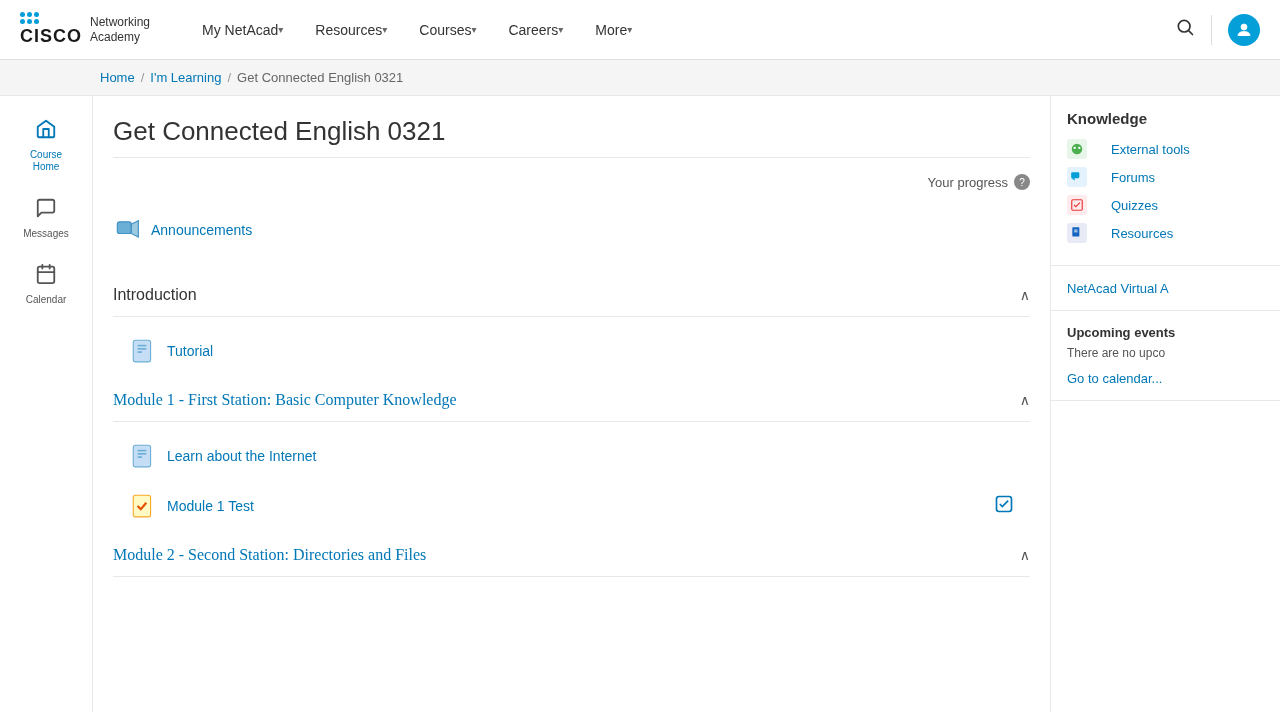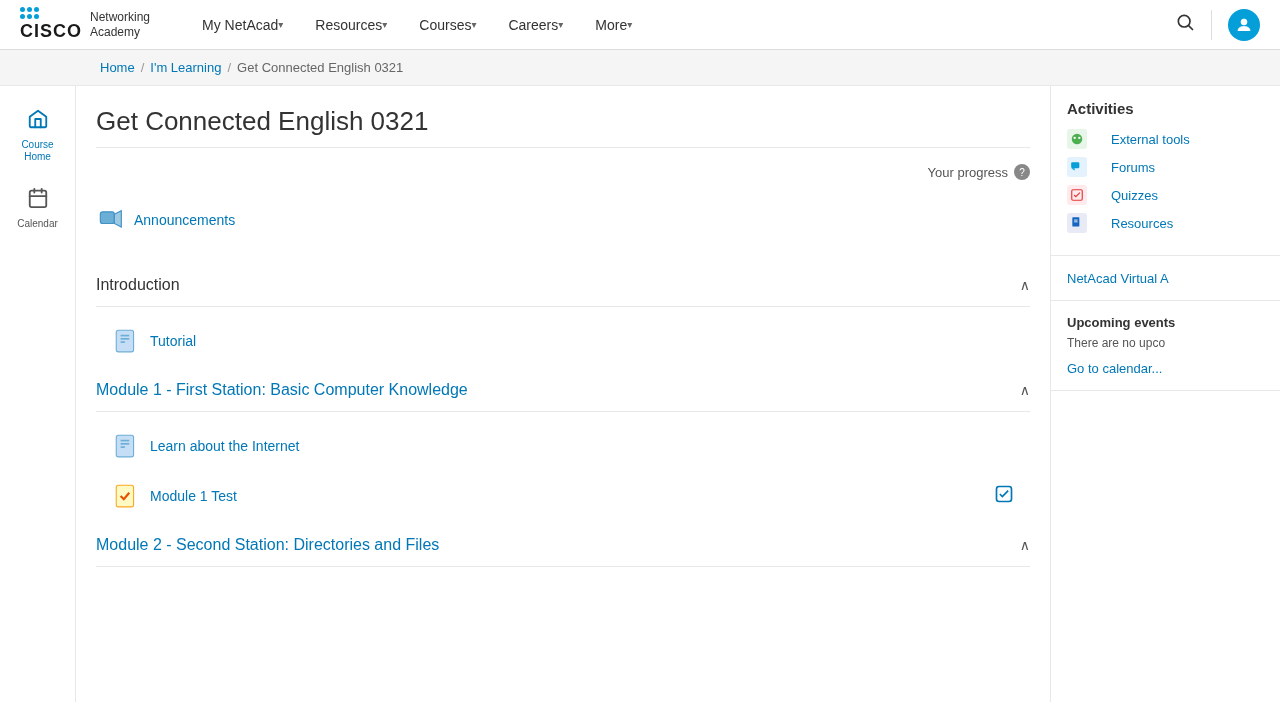--- a/index.html
+++ b/index.html
@@ -2,21 +2,21 @@
 <html><head>
   <meta charset="utf-8">
   <style>
     * { margin: 0; padding: 0; box-sizing: border-box; }
     body { font-family: Arial, sans-serif; font-size: 14px; color: #333; background: #fff; overflow-x: hidden; }
 
     
     .top-nav {
       display: flex;
       align-items: center;
-      height: 50px;
+      height: 60px;
       background: #fff;
       border-bottom: 1px solid #ddd;
       padding: 16px 20px;
       position: relative;
       z-index: 10;
     }
     .logo-area {
       display: flex;
       align-items: center;
       margin-right: 40px;
@@ -111,21 +111,21 @@
     .breadcrumb .sep { color: #999; }
 
     
     .main-layout {
       display: flex;
       min-height: calc(720px - 64px - 40px);
     }
 
     
     .left-sidebar {
-      width: 76px;
+      width: 93px;
       background: #fff;
       border-right: 1px solid #e8e8e8;
       display: flex;
       flex-direction: column;
       align-items: center;
       padding-top: 10px;
     }
     .sidebar-item {
       display: flex;
       flex-direction: column;
@@ -210,21 +210,21 @@
       justify-content: space-between;
       padding: 12px 0;
       border-bottom: 1px solid #e8e8e8;
       margin-bottom: 12px;
       cursor: pointer;
     }
     .section-title {
       font-size: 16px;
       color: #333;
     }
-    .section-title.link { color: #0077b6; }
+    .section-title.link { color: #0077b6; font-family: Liberation Serif, serif; }
     .section-chevron {
       font-size: 14px;
       color: #555;
     }
 
     
     .course-item {
       display: flex;
       align-items: center;
       gap: 10px;
@@ -393,20 +393,28 @@
 
   <aside class="left-sidebar">
     <div class="sidebar-item active">
       <span class="icon">
         <svg width="22" height="22" viewBox="0 0 24 24" fill="none" stroke="#0077b6" stroke-width="2" stroke-linecap="round" stroke-linejoin="round">
           <path d="M3 9.5L12 3l9 6.5V20a1 1 0 01-1 1H4a1 1 0 01-1-1V9.5z"></path>
           <polyline points="9 21 9 12 15 12 15 21"></polyline>
         </svg>
       </span>
       <span style="color:#0077b6; font-size:10px; text-align:center; line-height:1.2;">Course<br>Home</span>
+    </div>
+    <div class="sidebar-item">
+      <span class="icon">
+        <svg width="22" height="22" viewBox="0 0 24 24" fill="none" stroke="#555" stroke-width="2" stroke-linecap="round" stroke-linejoin="round">
+          <path d="M21 15a2 2 0 01-2 2H7l-4 4V5a2 2 0 012-2h14a2 2 0 012 2z"></path>
+        </svg>
+      </span>
+      <span style="font-size:10px;">Messages</span>
     </div>
     <div class="sidebar-item">
       <span class="icon">
         <svg width="22" height="22" viewBox="0 0 24 24" fill="none" stroke="#555" stroke-width="2" stroke-linecap="round" stroke-linejoin="round">
           <rect x="3" y="4" width="18" height="18" rx="2"></rect>
           <line x1="16" y1="2" x2="16" y2="6"></line>
           <line x1="8" y1="2" x2="8" y2="6"></line>
           <line x1="3" y1="10" x2="21" y2="10"></line>
         </svg>
       </span>
@@ -488,21 +496,21 @@
     <div class="section-header">
       <a href="#" style="text-decoration:none;">
         <span class="section-title link">Module 2 - Second Station: Directories and Files</span>
       </a>
       <span class="section-chevron">∧</span>
     </div>
   </main>
 
   <aside class="right-panel">
     <div class="right-panel-section">
-      <div class="right-panel-title">Activities</div>
+      <div class="right-panel-title">Knowledge</div>
       <div class="activity-item">
         <div class="activity-icon" style="background:#e8f5e9;">
           <svg width="14" height="14" viewBox="0 0 24 24">
               <circle cx="12" cy="12" r="9" fill="#4caf50"></circle>
               <circle cx="8" cy="10" r="2" fill="white"></circle>
               <circle cx="16" cy="10" r="2" fill="white"></circle>
             </svg>
         </div>
         <a href="#" class="activity-link">External tools</a>
       </div>

